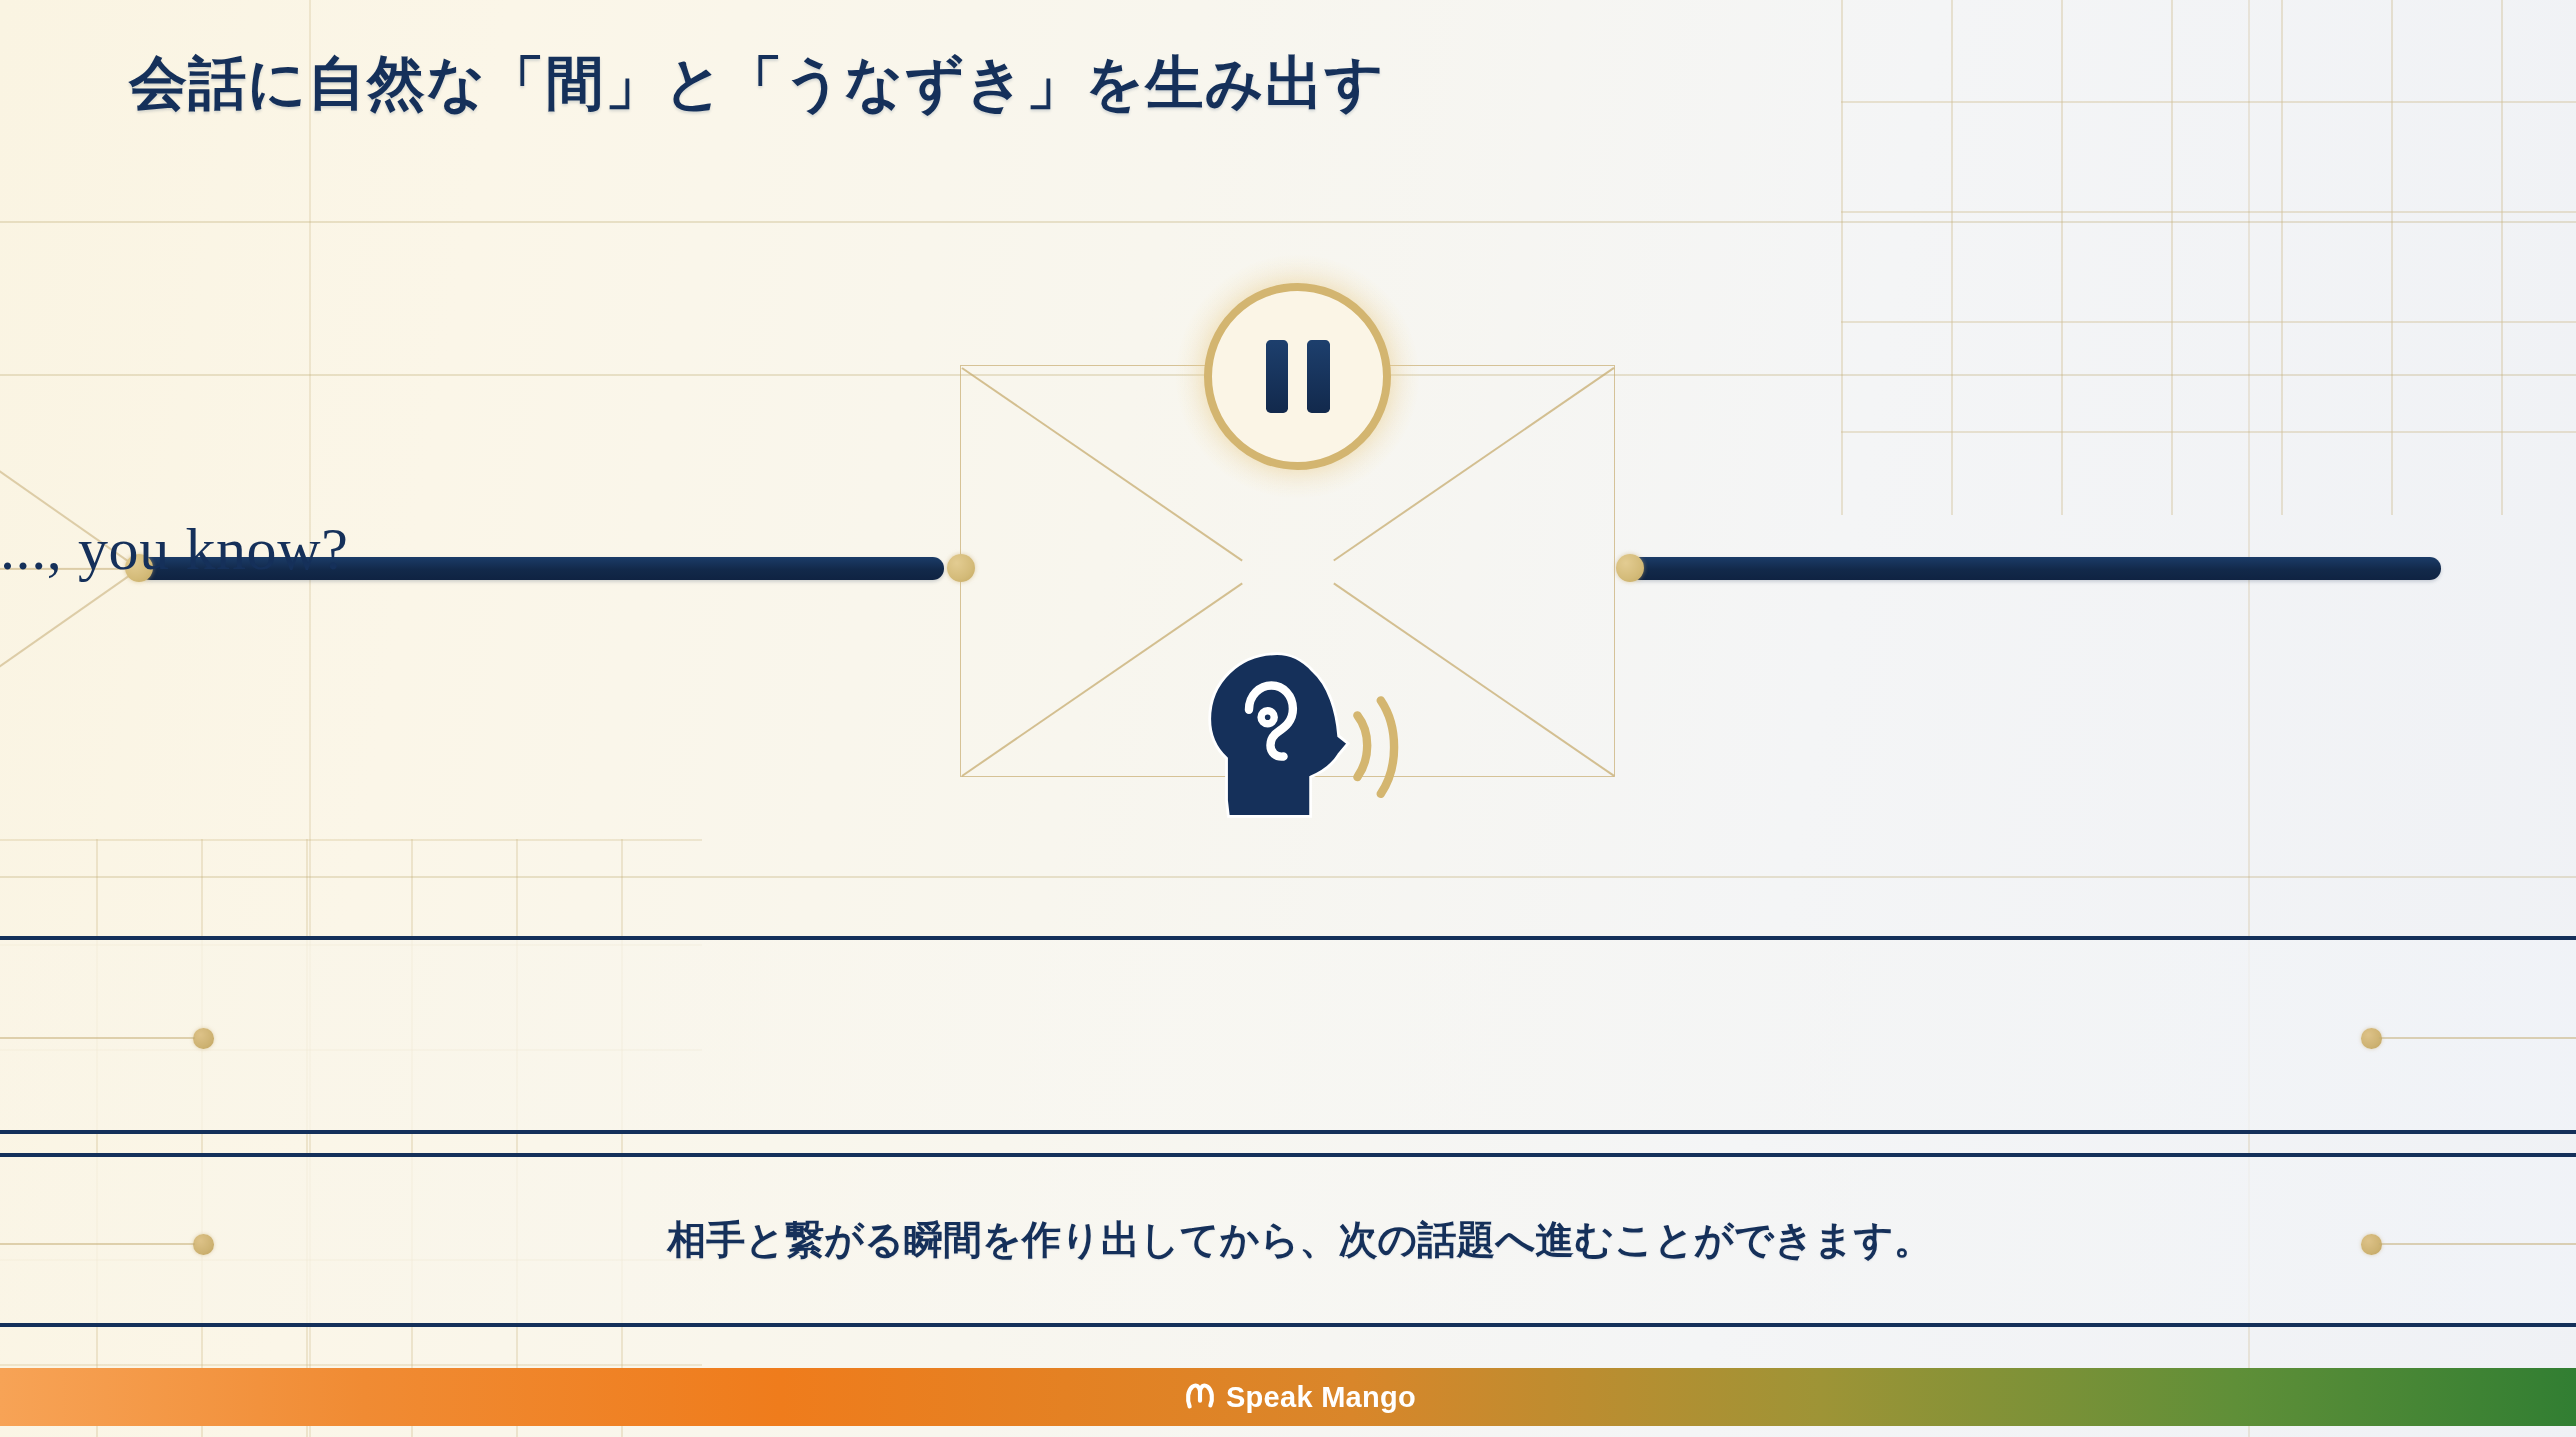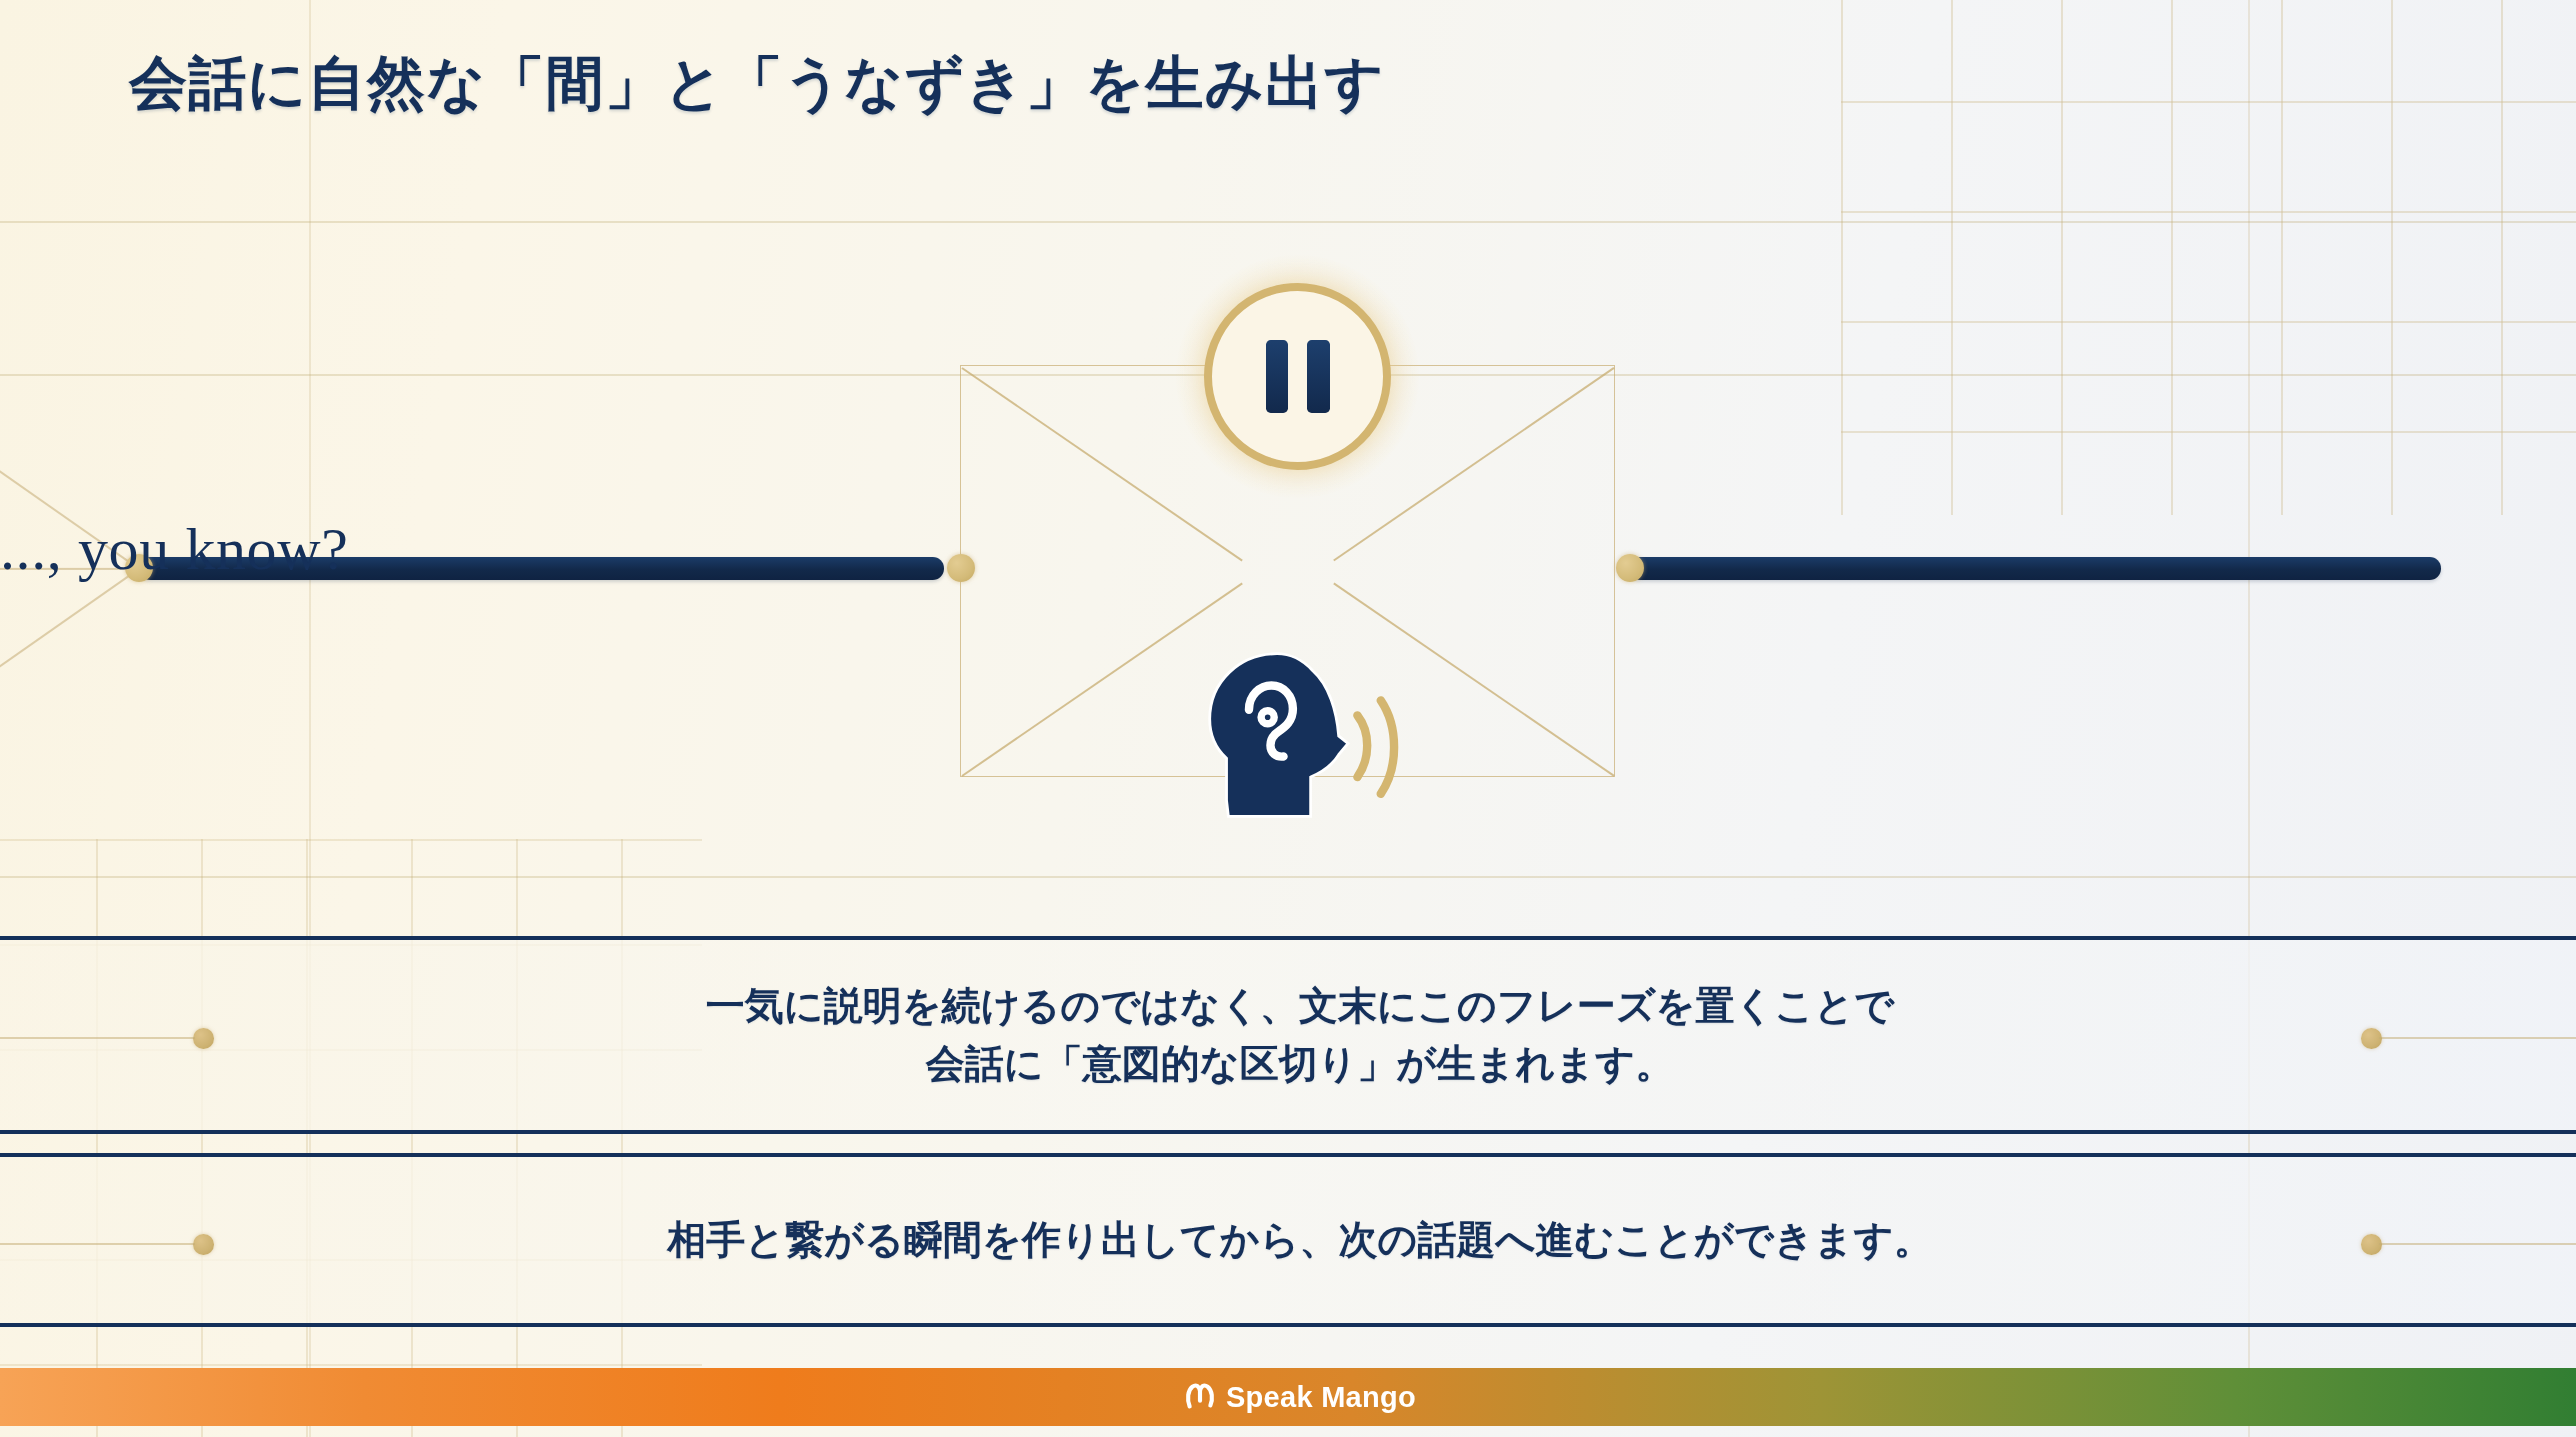--- a/index.html
+++ b/index.html
@@ -307,22 +307,20 @@
         <path d="M203 58 C222 86 222 130 203 158" fill="none" stroke="#d4b670" stroke-width="9" stroke-linecap="round"></path>
       </svg>
     </div>
   </div>
 
   <div class="panel panel-1">
     <div class="panel-dot" style="left:193px; top:88px;"></div>
     <div class="panel-connector" style="left:0px; top:97px; width:195px;"></div>
     <div class="panel-dot" style="left:2361px; top:88px;"></div>
     <div class="panel-connector" style="left:2379px; top:97px; width:197px;"></div>
-    <div class="panel-text">一気に説明を続けるのではなく、文末にこのフレーズを置くことで
-会話に「意図的な区切り」が生まれます。</div>
   </div>
 
   <div class="panel panel-2">
     <div class="panel-dot" style="left:193px; top:77px;"></div>
     <div class="panel-connector" style="left:0px; top:86px; width:195px;"></div>
     <div class="panel-dot" style="left:2361px; top:77px;"></div>
     <div class="panel-connector" style="left:2379px; top:86px; width:197px;"></div>
     <div class="panel-text">相手と繋がる瞬間を作り出してから、次の話題へ進むことができます。</div>
   </div>
 

